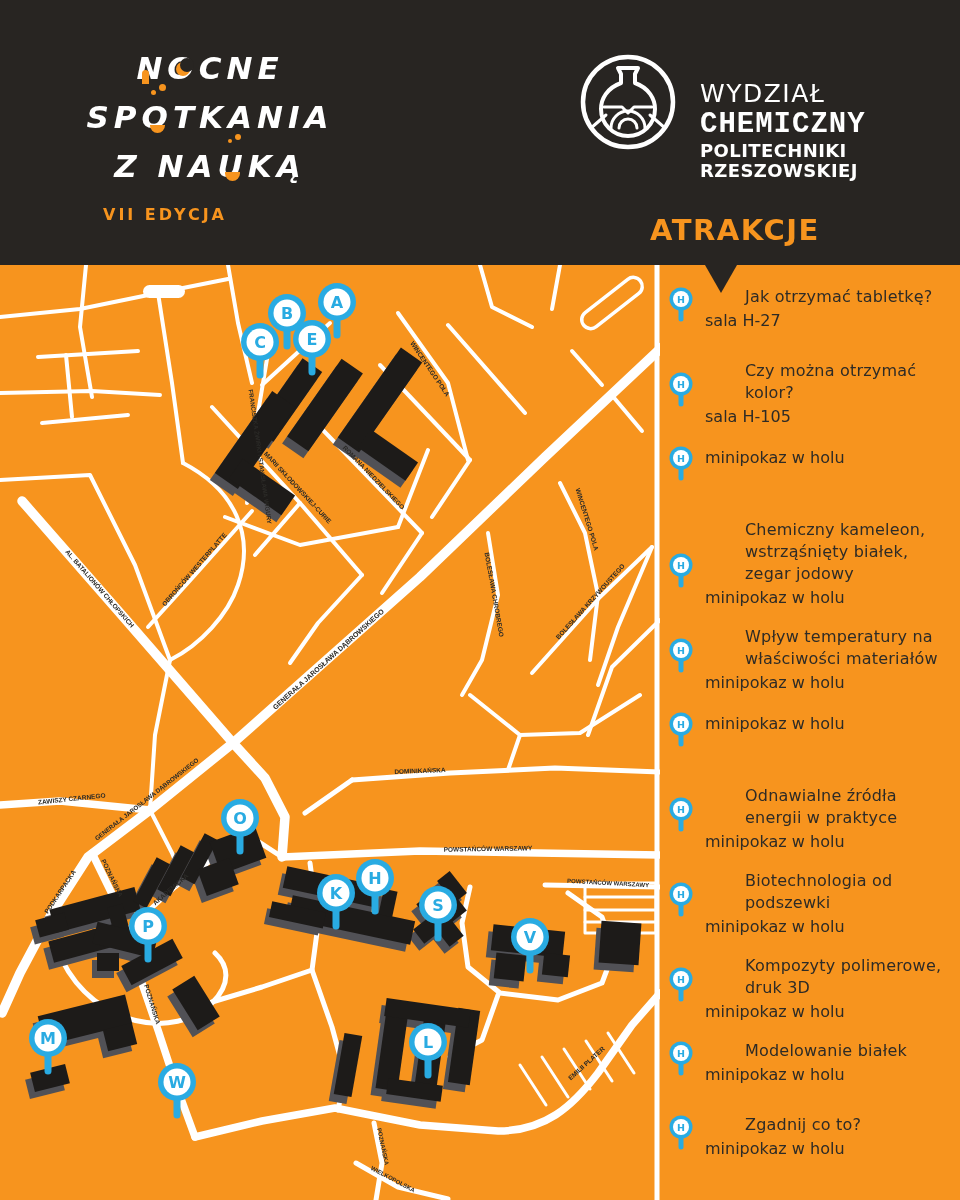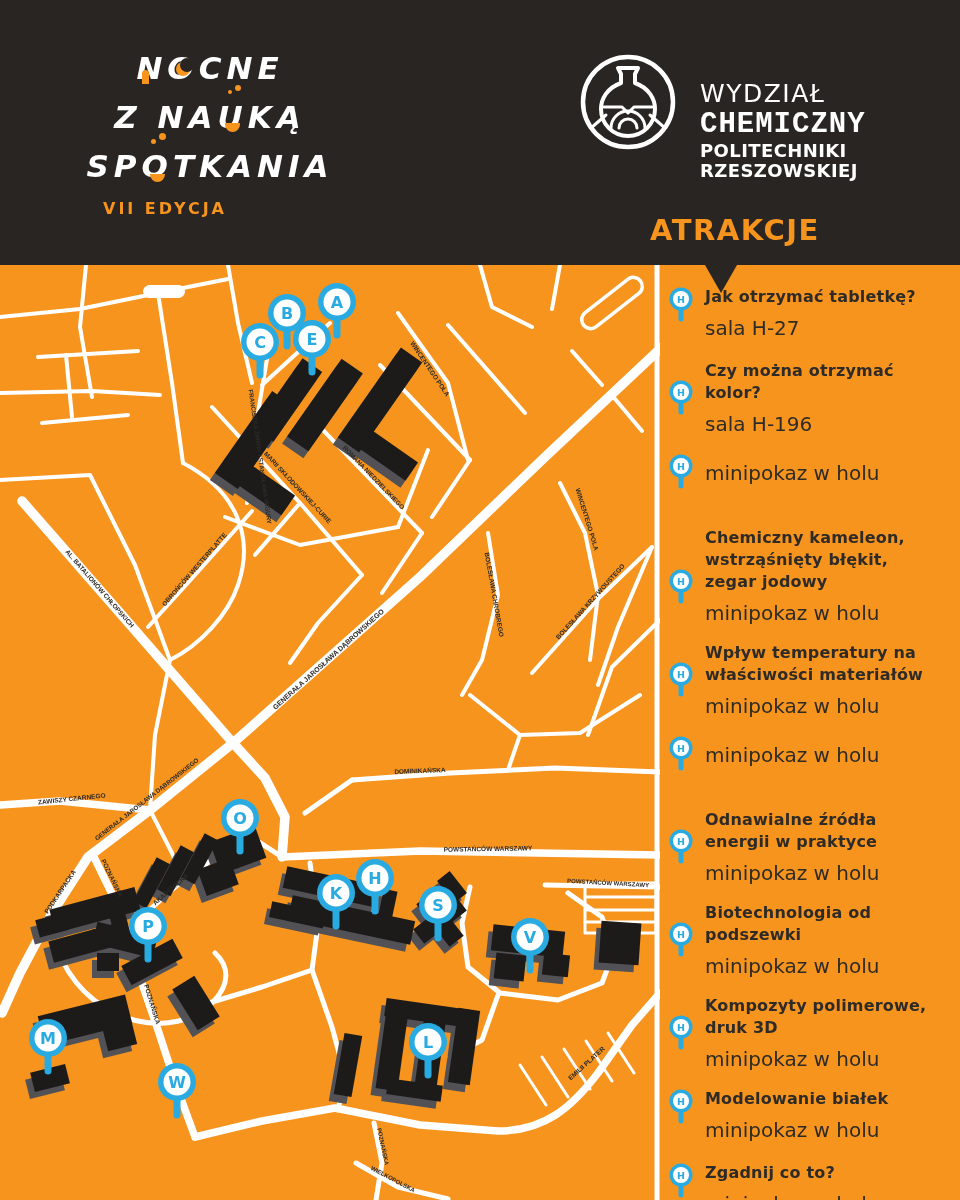--- a/index.html
+++ b/index.html
@@ -37,21 +37,21 @@
                   border-radius:50%;background:var(--orange);
                   box-shadow:-9px 5px 0 -1px var(--orange);}
   .u-flask::before{content:"";position:absolute;left:50%;bottom:10px;width:15px;height:9px;
                    margin-left:-7.5px;background:var(--orange);border-radius:0 0 15px 15px;}
   .u-flask::after{content:"";position:absolute;left:58%;top:-8px;width:6px;height:6px;
                   border-radius:50%;background:var(--orange);
                   box-shadow:-8px 4px 0 -1px var(--orange);}
   
   .n-door::after{content:"";position:absolute;left:50%;bottom:9px;width:7px;height:14px;
                  margin-left:-10px;background:var(--orange);border-radius:4px 4px 0 0;}
-  .edition{margin-top:8px;text-align:left;padding-left:35px;color:var(--orange);
+  .edition{margin-top:14px;text-align:left;padding-left:35px;color:var(--orange);
            font-size:16px;font-weight:bold;letter-spacing:3px;}
 
   .faculty-logo{position:absolute;left:578px;top:52px;width:100px;height:100px;}
   .faculty-text{position:absolute;left:700px;top:80px;color:#fff;}
   .fac-l1{font-size:25px;font-weight:normal;letter-spacing:1.5px;line-height:28px;}
   .fac-l2{font-size:29px;font-weight:bold;letter-spacing:1px;line-height:33px;font-family:Liberation Mono, monospace;}
   .fac-l3{font-size:18px;font-weight:bold;letter-spacing:.4px;line-height:20px;}
 
   .atrakcje{position:absolute;left:650px;top:213px;width:176px;
             color:var(--orange);font-size:29px;font-weight:bold;letter-spacing:1.5px;}
@@ -72,32 +72,32 @@
   
   .sidebar{position:absolute;left:668px;top:286px;width:278px;display:flex;
            flex-direction:column;gap:17px;}
   .item{display:flex;}
   .item-pin{width:37px;flex:none;display:flex;align-items:flex-end;}
   .pin-s{margin-bottom:20px;display:block;}
   .pstem{stroke:var(--blue);stroke-width:5;stroke-linecap:round;}
   .pblue{fill:var(--blue);}
   .pletter{fill:var(--blue);font-family:"DejaVu Sans",sans-serif;font-weight:bold;
            font-size:9.5px;text-anchor:middle;}
-  .item-title{font-weight:bold;font-size:16px;line-height:22px;color:var(--ink);
-              white-space:pre-line;letter-spacing:.2px;}
-  .item-loc{font-size:20px;line-height:23px;color:var(--ink);margin-top:9px;}
+  .item-title{font-weight:normal;font-size:16px;line-height:22px;color:var(--ink);
+              white-space:pre-line;letter-spacing:.2px;margin-left:40px;}
+  .item-loc{font-size:16px;line-height:23px;color:var(--ink);margin-top:1px;}
 </style>
 </head>
 <body>
 
 <div class="header">
   <div class="brand">
     <div class="brand-line"><span class="n-door">N</span><span class="o-moon">O</span><span>CNE</span></div>
+    <div class="brand-line"><span>SP</span><span class="o-flask">O</span><span>TKANIA</span></div>
     <div class="brand-line"><span>Z NA</span><span class="u-flask">U</span><span>KĄ</span></div>
-    <div class="brand-line"><span>SP</span><span class="o-flask">O</span><span>TKANIA</span></div>
     <div class="edition">VII EDYCJA</div>
   </div>
 
   <svg class="faculty-logo" viewBox="0 0 100 100">
     <g fill="none" stroke="#fff" stroke-linecap="round" stroke-linejoin="round">
       <circle cx="50" cy="50" r="45" stroke-width="4.5"></circle>
       <path stroke-width="4" d="M40,16 L60,16 L57,22 L57,31 C71,36 77,47 77,57 A27,27 0 0 1 23,57 C23,47 29,36 43,31 L43,22 Z"></path>
       <path stroke-width="3" d="M26,55 L44,55 L50,61 L56,55 L74,55"></path>
       <path stroke-width="3" d="M33,76 A17,17 0 0 1 67,76"></path>
       <path stroke-width="3" d="M41,76 A9,9 0 0 1 59,76"></path>
@@ -371,21 +371,21 @@
     <div class="item-pin">
       <svg class="pin-s" width="26" height="37" viewBox="0 0 26 37">
           <line class="pstem" x1="13" y1="18" x2="13" y2="33"></line>
           <circle class="pblue" cx="13" cy="13" r="11.5"></circle>
           <circle cx="13" cy="13" r="8" fill="#fff"></circle>
           <text class="pletter" x="13" y="16.6">H</text>
         </svg>
     </div>
     <div class="item-body">
       <div class="item-title">Czy można otrzymać kolor?</div>
-      <div class="item-loc">sala H-196</div>
+      <div class="item-loc">sala H-105</div>
     </div>
   </div>
 
   <div class="item">
     <div class="item-pin">
       <svg class="pin-s" width="26" height="37" viewBox="0 0 26 37">
           <line class="pstem" x1="13" y1="18" x2="13" y2="33"></line>
           <circle class="pblue" cx="13" cy="13" r="11.5"></circle>
           <circle cx="13" cy="13" r="8" fill="#fff"></circle>
           <text class="pletter" x="13" y="16.6">H</text>
@@ -400,21 +400,21 @@
     <div class="item-pin">
       <svg class="pin-s" width="26" height="37" viewBox="0 0 26 37">
           <line class="pstem" x1="13" y1="18" x2="13" y2="33"></line>
           <circle class="pblue" cx="13" cy="13" r="11.5"></circle>
           <circle cx="13" cy="13" r="8" fill="#fff"></circle>
           <text class="pletter" x="13" y="16.6">H</text>
         </svg>
     </div>
     <div class="item-body">
       <div class="item-title">Chemiczny kameleon,
-wstrząśnięty błękit,
+wstrząśnięty białek,
 zegar jodowy</div>
       <div class="item-loc">minipokaz w holu</div>
     </div>
   </div>
 
   <div class="item">
     <div class="item-pin">
       <svg class="pin-s" width="26" height="37" viewBox="0 0 26 37">
           <line class="pstem" x1="13" y1="18" x2="13" y2="33"></line>
           <circle class="pblue" cx="13" cy="13" r="11.5"></circle>

